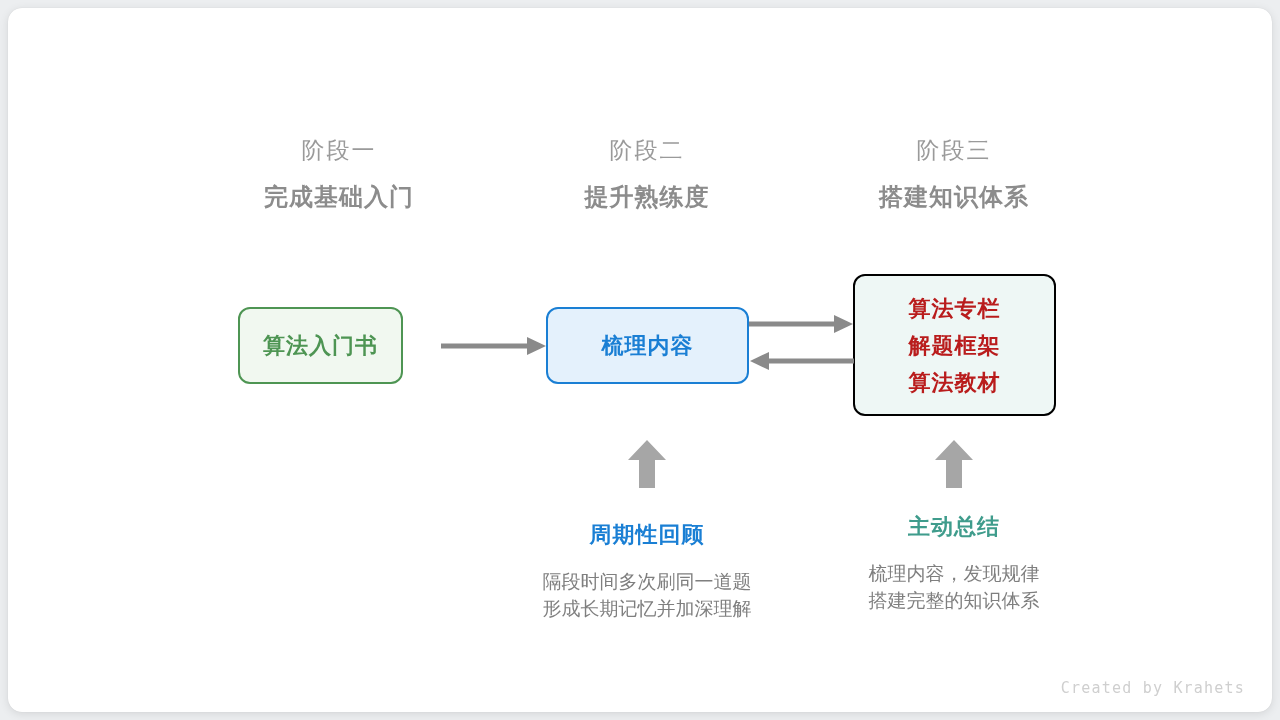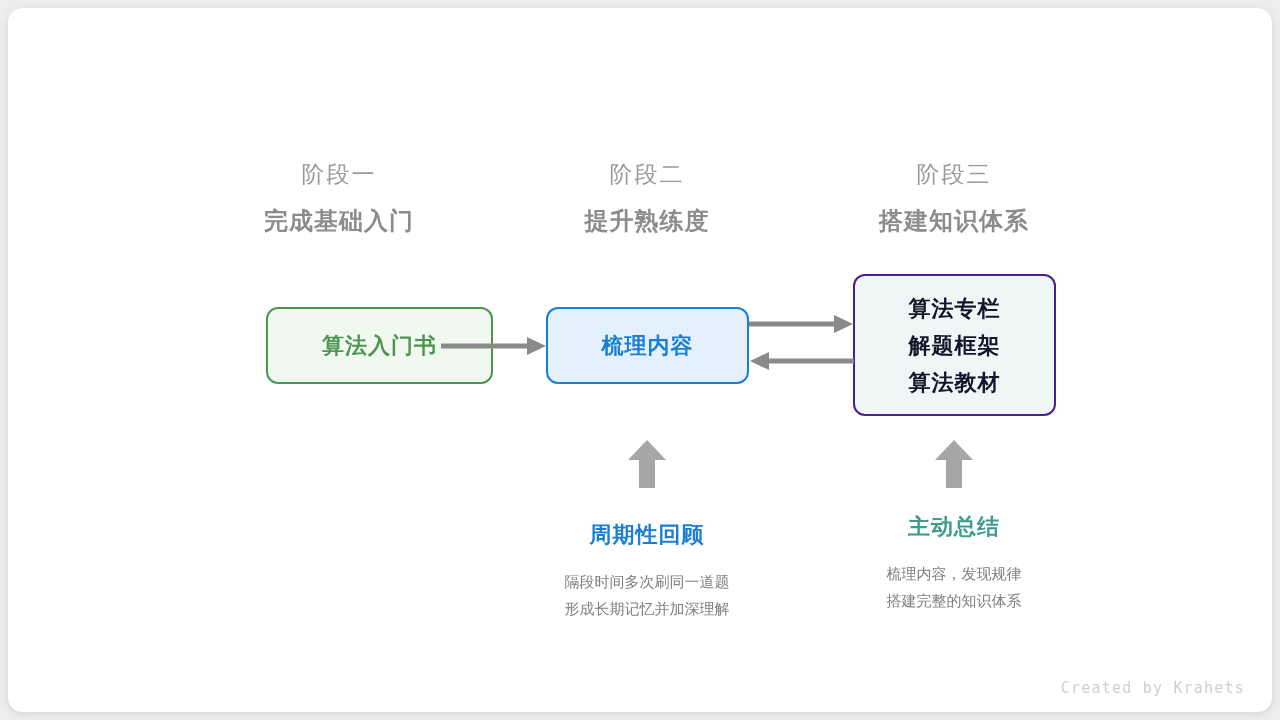--- a/index.html
+++ b/index.html
@@ -25,21 +25,20 @@
     border-radius: 14px;
     box-shadow: 0 2px 10px rgba(0,0,0,0.10), 0 0 1px rgba(0,0,0,0.12);
     overflow: hidden;
   }
 
   
   .stage-col {
     position: absolute;
     width: 280px;
     text-align: center;
-    margin-top: 24px;
   }
   .stage-kicker {
     font-size: 23px;
     color: #9a9a9a;
     letter-spacing: 2px;
     line-height: 1;
   }
   .stage-title {
     margin-top: 23px;
     font-size: 24px;
@@ -62,48 +61,47 @@
     flex-direction: column;
     align-items: center;
     justify-content: center;
     font-weight: bold;
     letter-spacing: 1px;
   }
 
   #node-book {
     left: 230px;
     top: 299px;
-    width: 227px;
+    width: 165px;
     height: 77px;
     background: #f1f8f0;
     border: 2px solid #4e9553;
     color: #4e9553;
     font-size: 22px;
-    margin-left: 28px;
   }
 
   #node-practice {
     left: 538px;
     top: 299px;
     width: 203px;
     height: 77px;
     background: #e4f1fc;
     border: 2px solid #1a7fd4;
     color: #1a7fd4;
     font-size: 22px;
   }
 
   #node-resources {
     left: 845px;
     top: 266px;
     width: 203px;
     height: 142px;
     background: #eef7f5;
-    border: 2px solid #4c1d95;
-    color: #0f172a;
+    border: 2px solid #000000;
+    color: #b91c1c;
     font-size: 22px;
   }
   #node-resources .line {
     line-height: 37px;
   }
 
   
   .arrow-svg {
     position: absolute;
     overflow: visible;
@@ -133,21 +131,21 @@
     font-size: 22px;
     font-weight: bold;
     letter-spacing: 1px;
     line-height: 1;
   }
   #annotation-review .annotation-title { color: #1a7fd4; }
   #annotation-summary .annotation-title { color: #3f9c8c; }
 
   .annotation-desc {
     margin-top: 22px;
-    font-size: 15px;
+    font-size: 19px;
     color: #7f7f7f;
     line-height: 27px;
   }
 
   
   #footer-credit {
     position: absolute;
     right: 27px;
     bottom: 15px;
     font-family: "DejaVu Sans Mono", "Liberation Mono", monospace;

